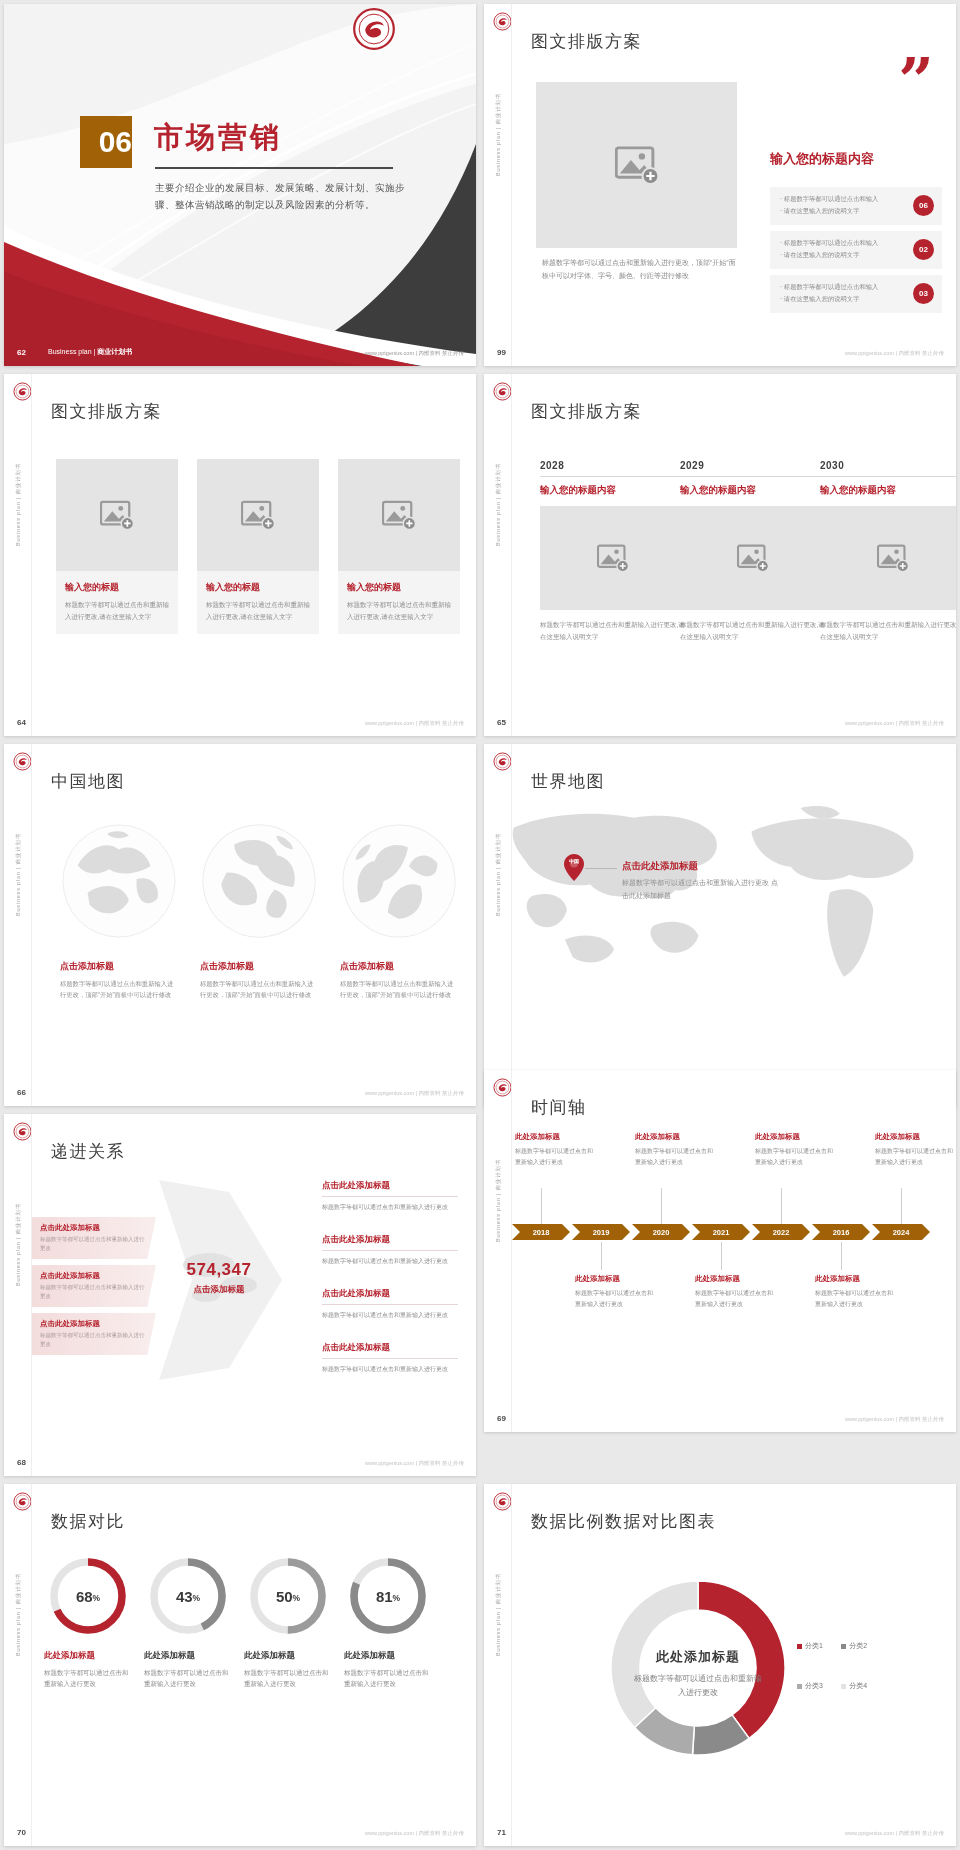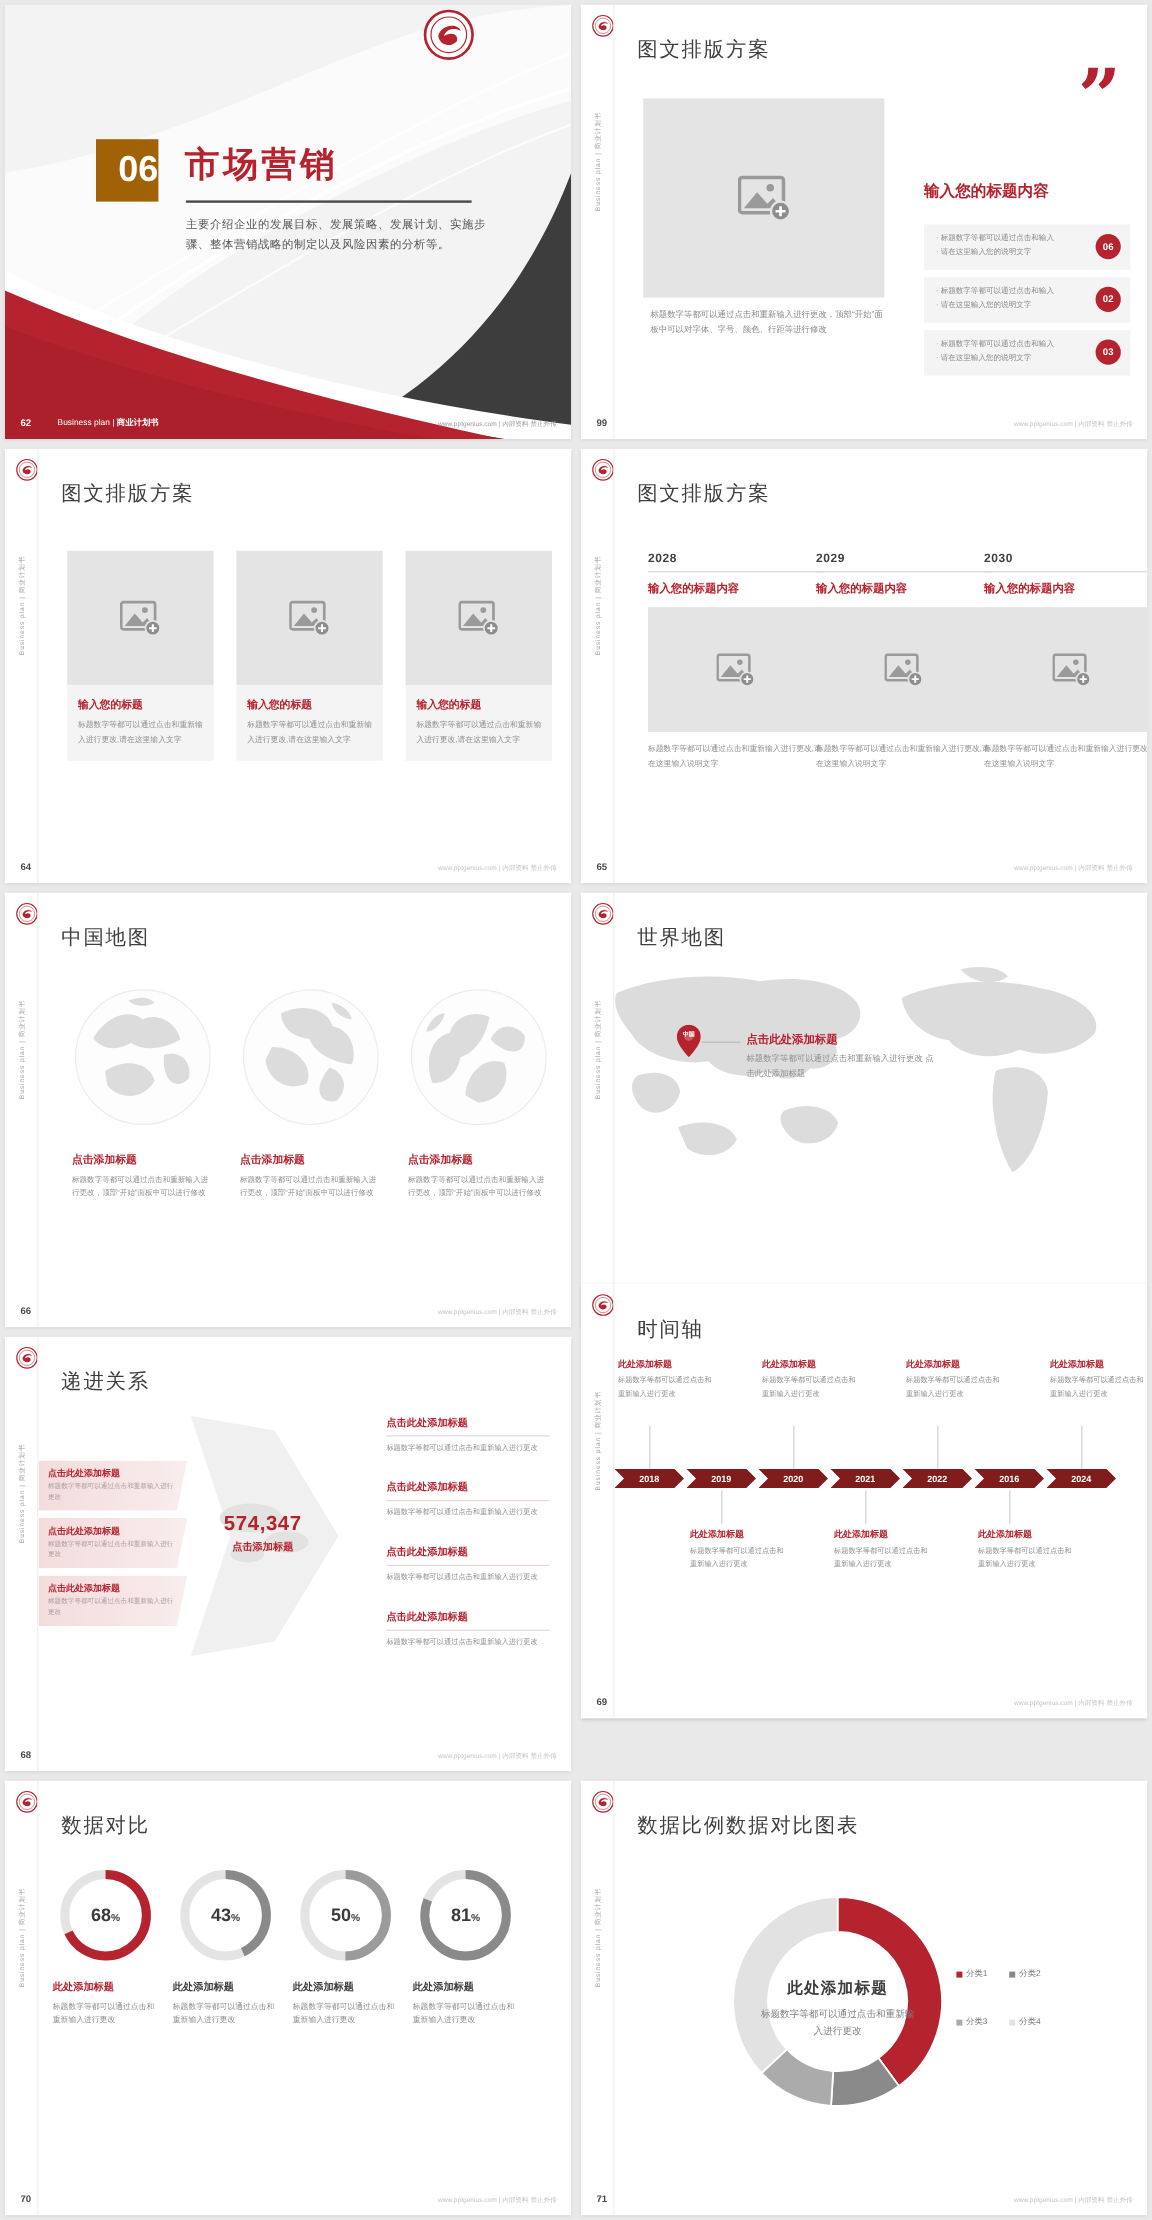--- a/index.html
+++ b/index.html
@@ -76,21 +76,21 @@
   .c68-right{position:absolute;left:318px;width:136px}
   .c68-right .t{font-size:8.5px;font-weight:bold;color:#b5232e}
   .c68-right .d{border-bottom:1px solid #e8d6d6;margin:4px 0 5px}
   .c68-right .b{font-size:6px;color:#8f8f8f;line-height:1.7}
   
   .c69-top{position:absolute;width:80px}
   .c69-top .t,.c69-bot .t{font-size:7.5px;font-weight:bold;color:#b5232e;margin-bottom:4px}
   .c69-top .b,.c69-bot .b{font-size:6px;color:#8f8f8f;line-height:1.75}
   .c69-bot{position:absolute;width:82px}
   .tick{position:absolute;width:1px;background:#cfcfcf}
-  .c69-year{position:absolute;top:154px;width:58px;height:16px;background:#7f1d1d;color:#fff;
+  .c69-year{position:absolute;top:154px;width:58px;height:16px;background:#a16207;color:#fff;
             font-size:7.5px;font-weight:bold;display:flex;align-items:center;justify-content:center;
             clip-path:polygon(0 0,50px 0,58px 50%,50px 100%,0 100%,8px 50%)}
   
   .c70-unit{position:absolute;top:70px;width:92px}
   .gauge{position:relative;width:84px;height:84px;margin:0 auto}
   .gauge svg{position:absolute;inset:0}
   .gauge-label{position:absolute;inset:0;display:flex;align-items:center;justify-content:center;
                font-size:15px;font-weight:bold;color:#3a3a3a}
   .gauge-label .pct{font-size:8.5px;margin-top:4px}
   .c70-unit .t{font-size:8.5px;font-weight:bold;margin:12px 0 5px 2px}

